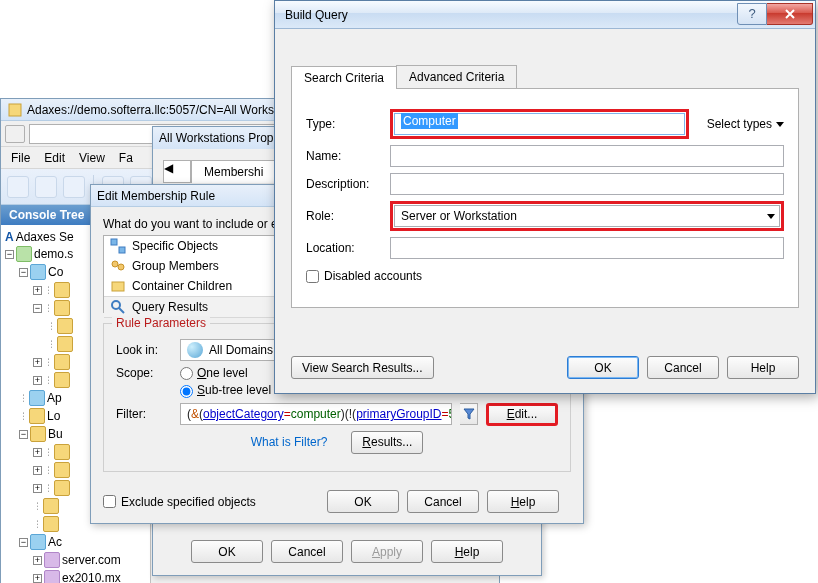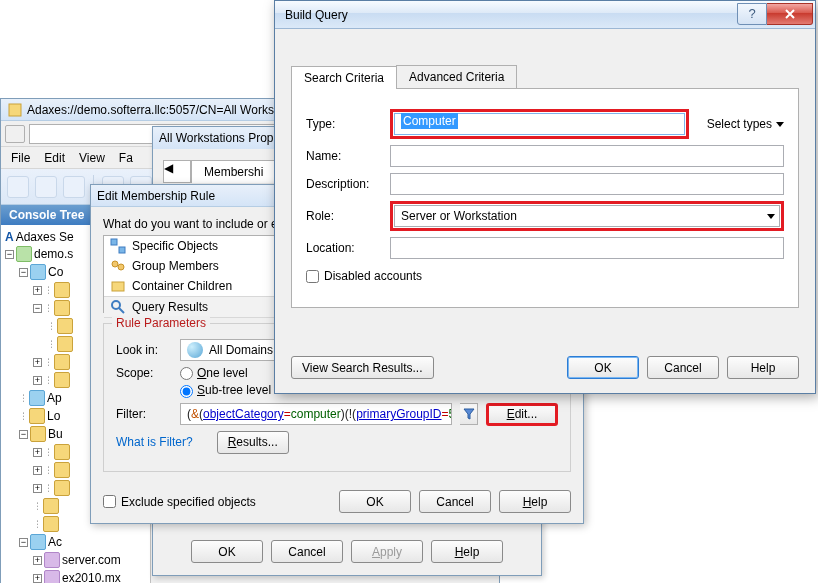--- a/index.html
+++ b/index.html
@@ -163,21 +163,21 @@
     padding: 0 10px;
     font: inherit;
     cursor: pointer;
   }
   .edit-highlight {
     border: 3px solid #e31b23 !important;
     padding: 0 12px;
   }
   .link { color:#0066cc; cursor:pointer; }
   .rule-bottom {
-    position:absolute; bottom:10px; left:12px; right:12px;
+    position:absolute; bottom:10px; left:12px; right:24px;
     display:flex; align-items:center;
   }
   .rule-bottom .btns { margin-left:auto; display:flex; gap:8px;}
   .checkbox { display:flex; align-items:center; gap:5px;}
   .checkbox input { margin:0;}
 
   
   .query-dialog {
     position: absolute;
     left: 274px; top: 0;
@@ -515,21 +515,21 @@
             <span class="val">516</span>
         </div>
         <div class="filter-ic">
           <svg width="12" height="12">
               <path d="M1 1 h10 L7 6 v5 l-2 -1 v-4 Z" fill="#5a8bd6" stroke="#2a5ca0"></path>
             </svg>
         </div>
         <button class="btn edit-highlight"><span class="underline">E</span>dit...</button>
       </div>
 
-      <div class="row" style="justify-content:flex-start;margin-top:0">
+      <div class="row" style="justify-content:center;margin-top:0">
         <span class="link">What is Filter?</span>
         <span style="width:8px"></span>
         <button class="btn"><span class="underline">R</span>esults...</button>
       </div>
     </div>
   </div>
 
   <div class="rule-bottom">
     <label class="checkbox">
       <input type="checkbox" style="">

